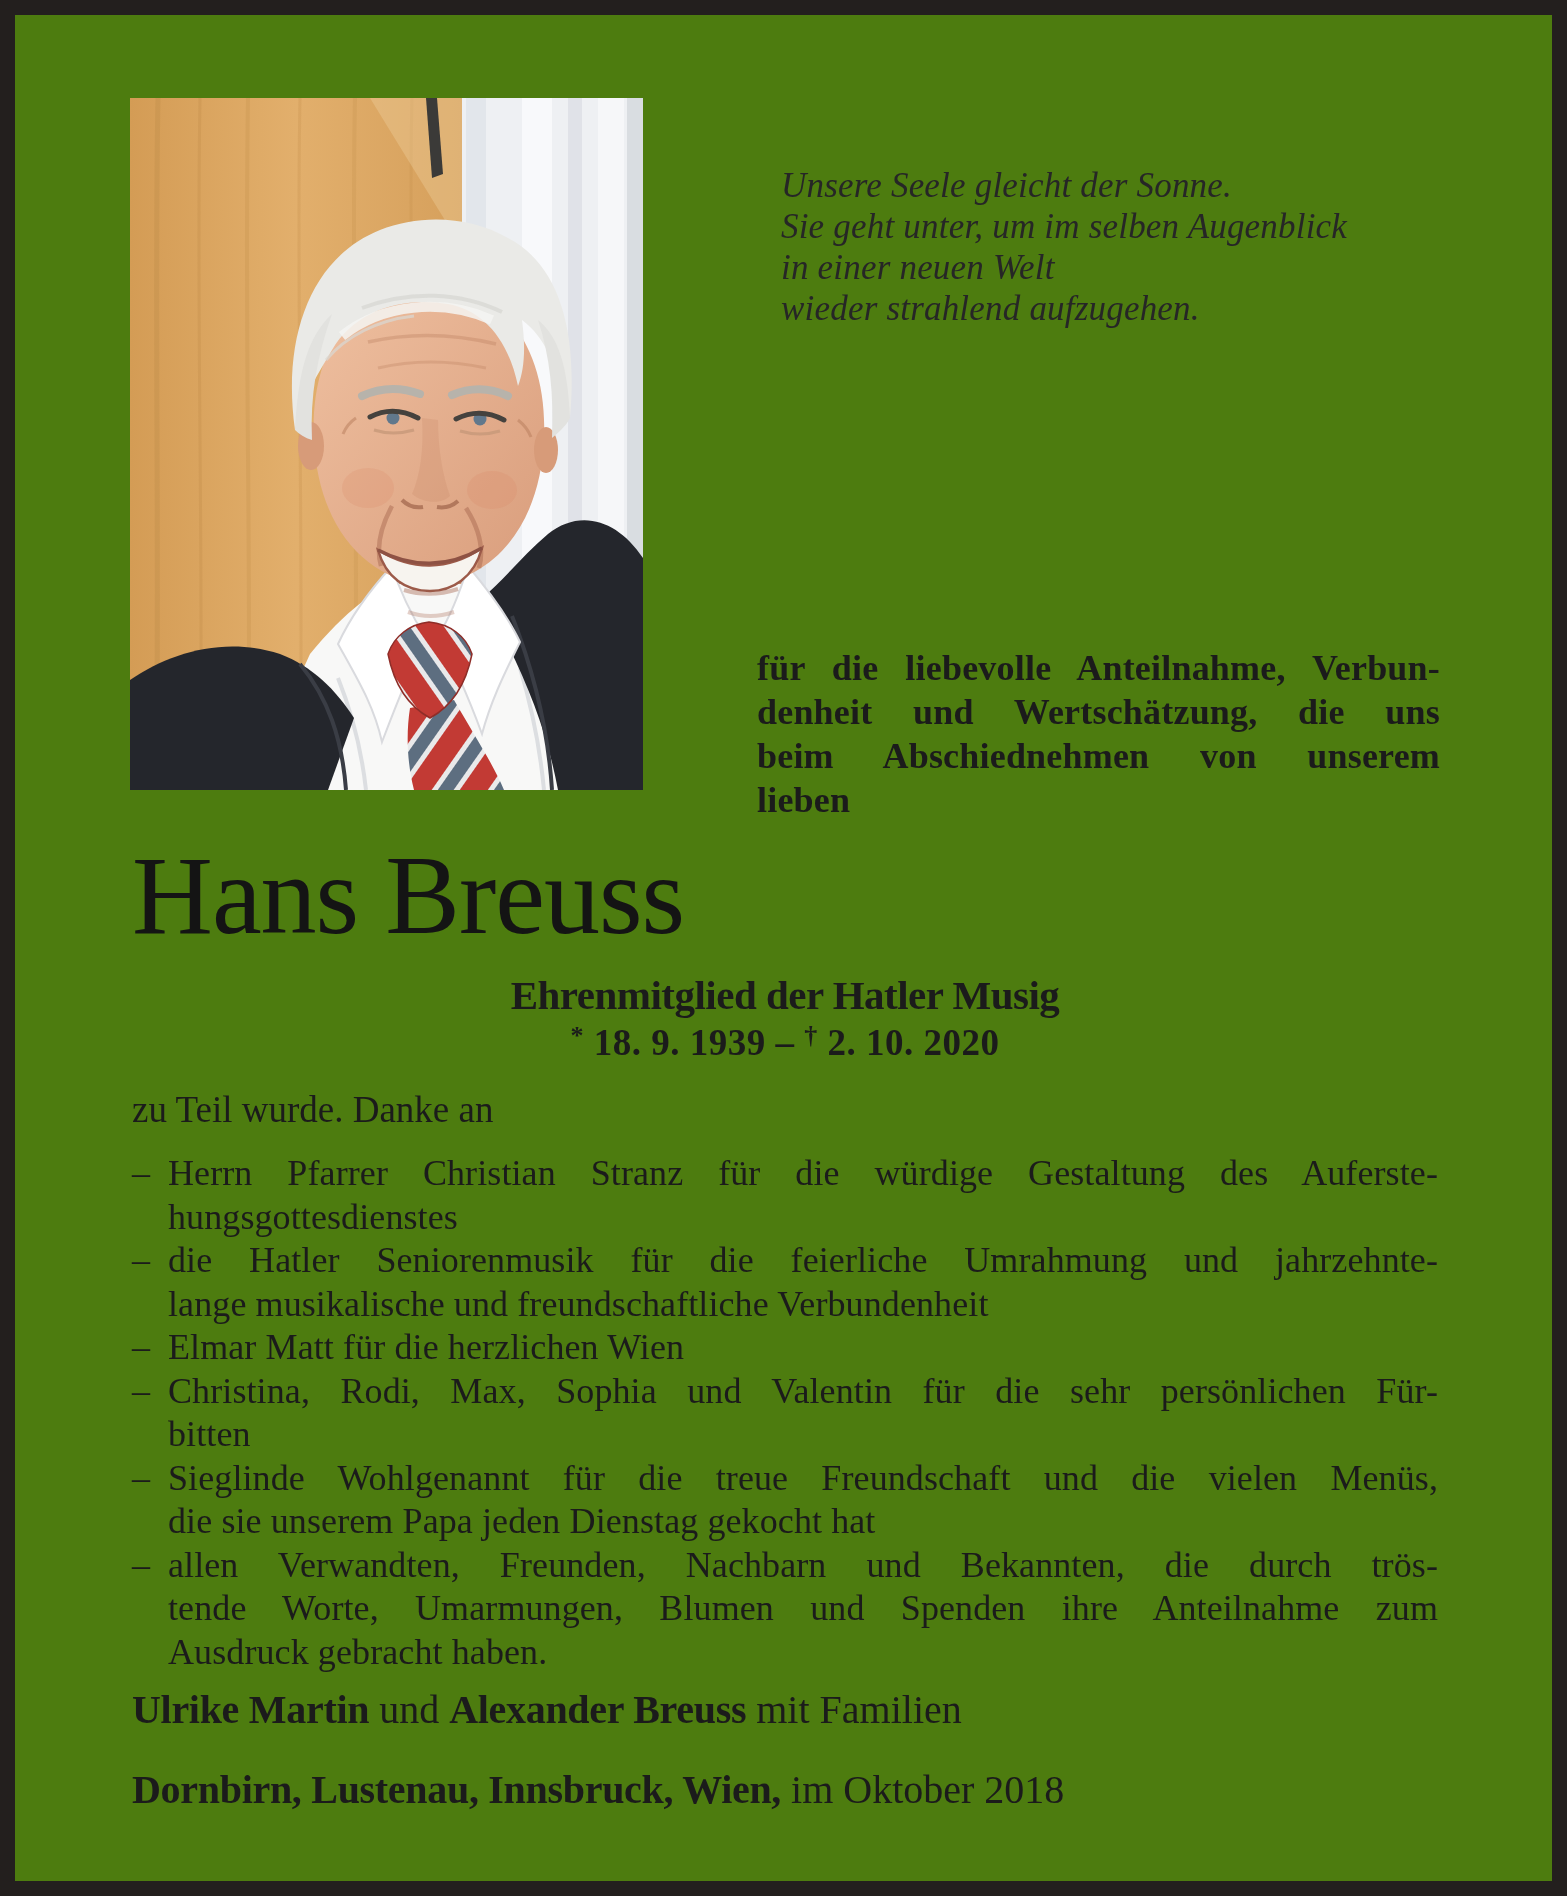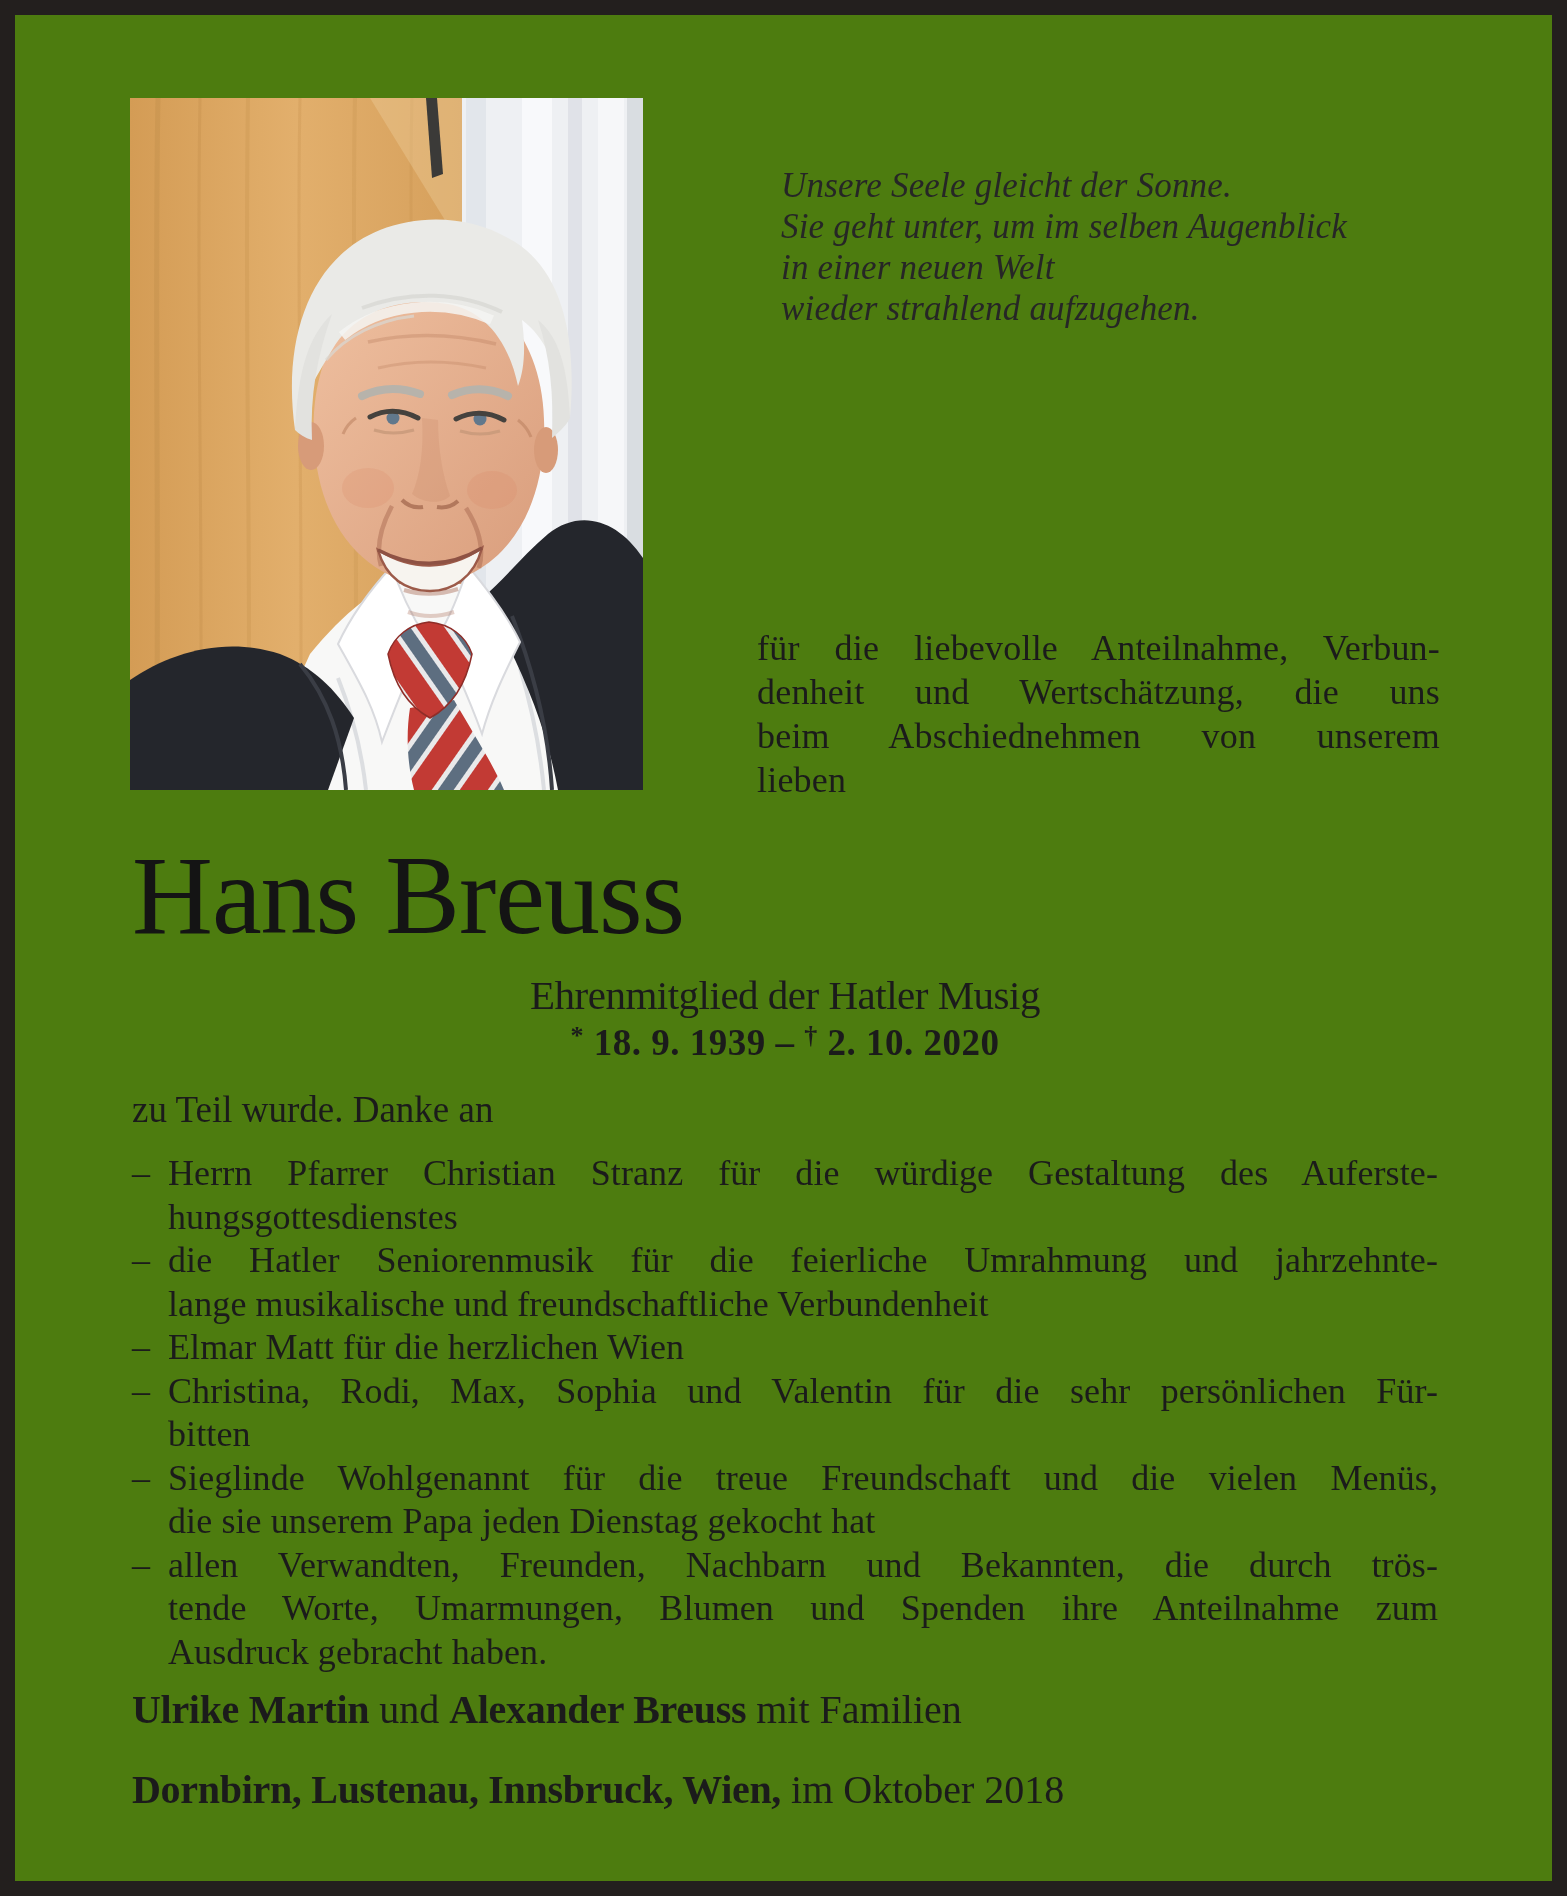--- a/index.html
+++ b/index.html
@@ -19,24 +19,24 @@
   }
   .abs{position:absolute;}
   
   .photo{left:115px;top:83px;width:513px;height:692px;}
   .photo svg{display:block;width:100%;height:100%;}
   
   .poem{left:766px;top:150px;width:720px;font-style:italic;font-size:35px;line-height:41px;color:#262626;letter-spacing:.2px;}
   .poem div{white-space:nowrap;}
   
   .heading{left:742px;top:517px;font-size:48px;line-height:52px;letter-spacing:.5px;color:#161616;white-space:nowrap;}
-  .intro{left:742px;top:611px;width:683px;font-size:36px;line-height:44px;letter-spacing:.2px;}
+  .intro{left:742px;top:631px;width:683px;font-size:36px;line-height:44px;letter-spacing:.2px;font-weight:bold;}
   .just{text-align:justify;text-align-last:justify;}
   .name{left:117px;top:824px;width:1306px;text-align:left;font-size:112px;line-height:112px;letter-spacing:-1px;color:#141414;}
-  .subtitle{left:117px;top:957px;width:1306px;text-align:center;font-size:41px;line-height:46px;font-weight:400;letter-spacing:-.5px;}
+  .subtitle{left:117px;top:957px;width:1306px;text-align:center;font-size:41px;line-height:46px;font-weight:700;letter-spacing:-.5px;}
   .dates{left:117px;top:1000px;width:1306px;text-align:center;font-size:37px;line-height:42px;font-weight:700;letter-spacing:.5px;}
   .sym{font-size:26px;vertical-align:11px;font-weight:700;}
   .continuation{left:117px;top:1073px;font-size:37px;line-height:43px;white-space:nowrap;}
   
   .acklist{left:117px;top:1137px;width:1306px;font-size:36px;letter-spacing:.1px;}
   .ack-line{position:relative;padding-left:36px;height:43.5px;line-height:43.5px;}
   .ack-line .dash{position:absolute;left:0;top:0;}
   
   .signature{left:117px;top:1672px;width:1306px;text-align:left;font-size:40px;line-height:46px;white-space:nowrap;}
   .signature b{letter-spacing:-.3px;}

